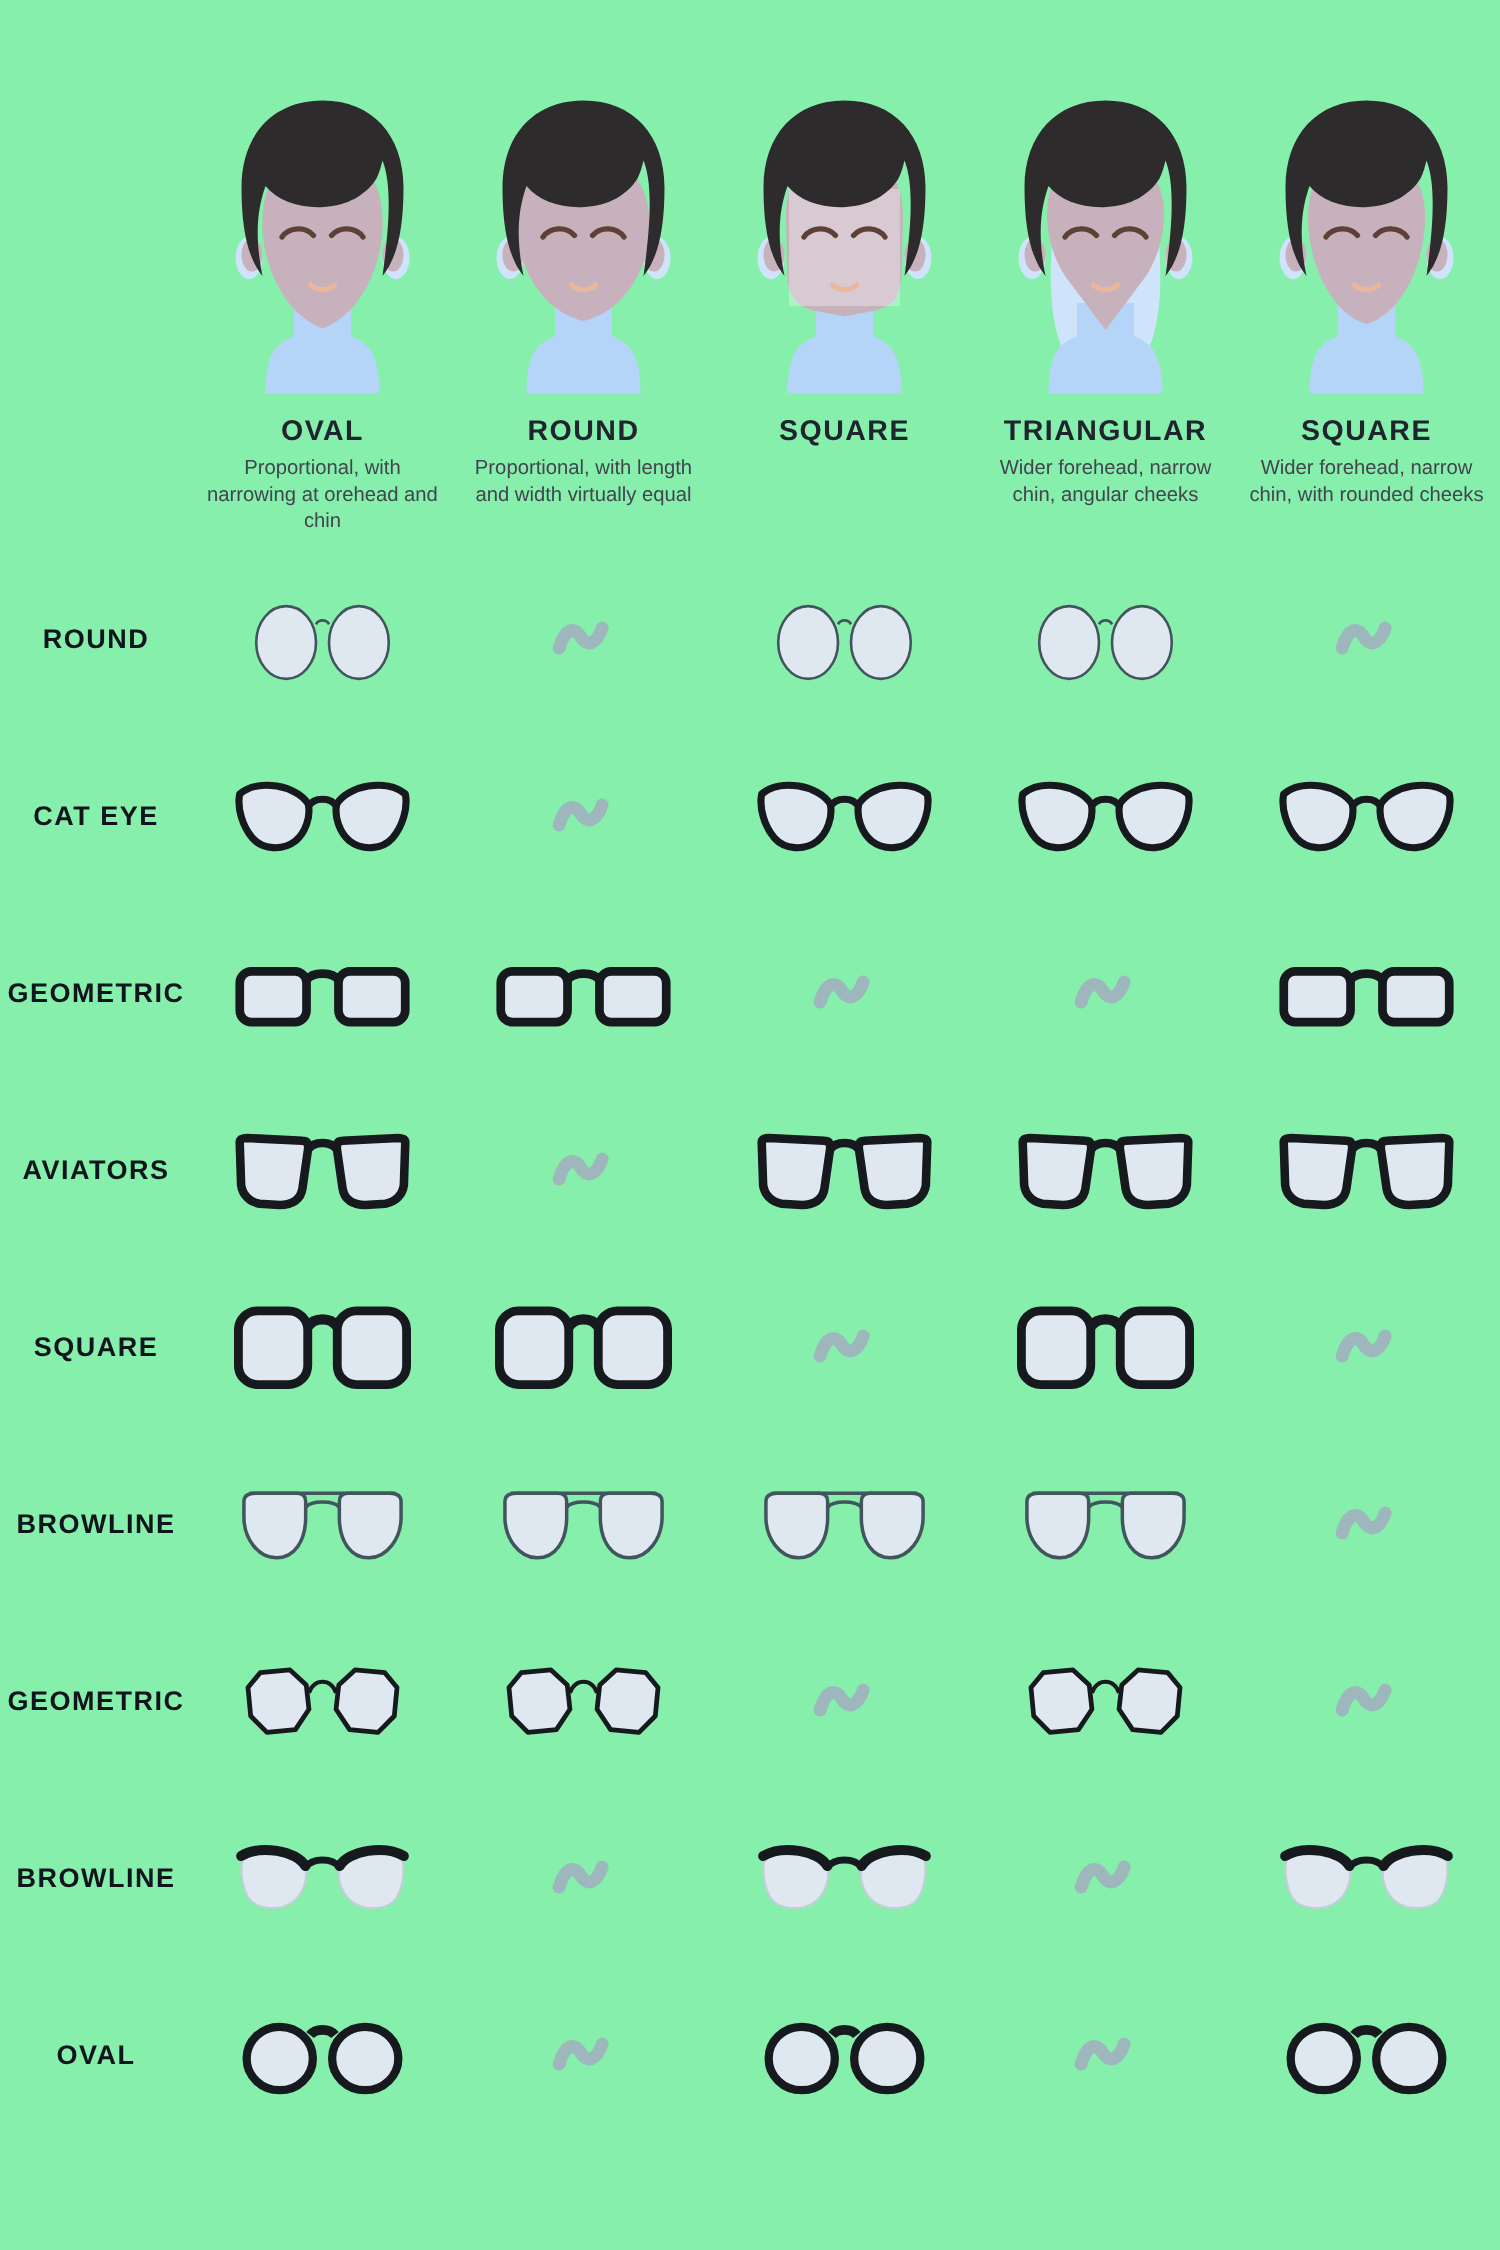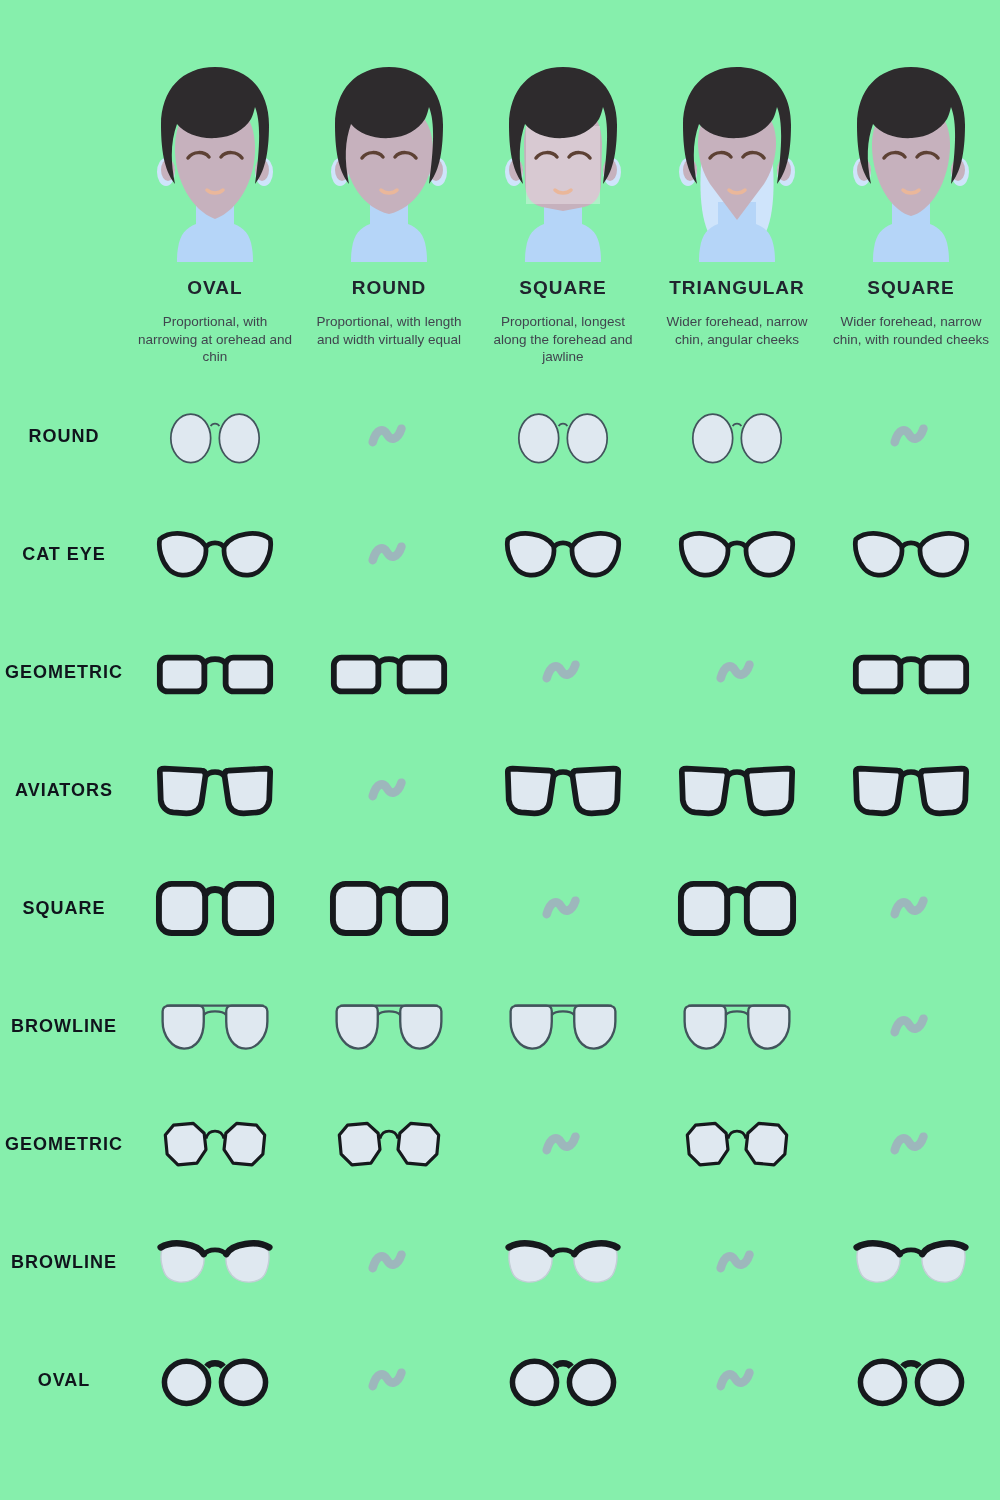--- a/index.html
+++ b/index.html
@@ -2,21 +2,21 @@
 <html><head>
 <meta charset="utf-8">
 <style>
   html,body{margin:0;padding:0;background:#e8eef9;}
   .page{position:relative;width:1000px;height:1500px;background:#86efac;overflow:hidden;
         font-family:"Liberation Sans",sans-serif;}
   .faces-row{display:grid;grid-template-columns:128px repeat(5,174px);padding-top:62px;}
   .face-col{display:flex;flex-direction:column;align-items:center;text-align:center;}
   .face-svg{width:150px;height:205px;display:block;}
   .face-title{margin-top:10px;font-size:19px;font-weight:700;letter-spacing:1px;color:#20242e;}
-  .face-desc{margin-top:14px;font-size:13.5px;line-height:1.3;color:#40454e;max-width:160px;font-weight:500;}
+  .face-desc{margin-top:4px;font-size:13.5px;line-height:1.3;color:#40454e;max-width:160px;font-weight:500;}
   .matrix{margin-top:12px;}
   .matrix-row{display:grid;grid-template-columns:128px repeat(5,174px);align-items:center;height:118px;}
   .row-label{font-size:18px;font-weight:700;letter-spacing:1px;color:#10141c;text-align:center;}
   .cell{display:flex;justify-content:center;align-items:center;height:100%;}
   .cell svg{display:block;}
 </style>
 </head>
 <body>
 
 <div class="page">
@@ -72,21 +72,20 @@
           <path d="M75,40 C102,40 114,57 114,82 L113,120 C113,135 107,142 96,145 L75,149 L54,145 C43,142 37,135 37,120 L36,82 C36,57 48,40 75,40 Z" fill="#c6b1bd"></path>
           <rect x="38" y="64" width="74" height="78" fill="rgba(250,245,248,0.35)"></rect>
           <path d="M75,5 C42,5 21,28 21,63 C21,93 26,111 35,122 C30,97 31,79 37,62 C45,72 60,77 76,76 C92,75 104,68 111,57 C113,53 114,49 115,45 C121,60 120,86 115,122 C124,111 129,93 129,63 C129,28 108,5 75,5 Z" fill="#2e2b2d"></path>
           <g fill="none" stroke="#5d4134" stroke-width="3.5" stroke-linecap="round">
           <path d="M48,96 C53,89 64,89 69,95"></path>
           <path d="M81,95 C86,89 97,89 102,96"></path>
         </g>
           <path d="M67,128 C71,132 79,132 83,128" fill="none" stroke="#eab79a" stroke-width="3.5" stroke-linecap="round"></path>
         </svg>
       <div class="face-title">SQUARE</div>
-      <div class="face-desc">Proportional, longest along the forehead and jawline</div>
     </div>
 
     <div class="face-col">
       <svg class="face-svg" viewBox="0 0 150 205">
           <ellipse cx="26" cy="110" rx="9" ry="14" fill="#cfe4fb"></ellipse>
           <ellipse cx="124" cy="110" rx="9" ry="14" fill="#cfe4fb"></ellipse>
           <ellipse cx="28" cy="108" rx="7" ry="11" fill="#c6b1bd"></ellipse>
           <ellipse cx="122" cy="108" rx="7" ry="11" fill="#c6b1bd"></ellipse>
           <path d="M40,92 L110,92 C113,122 112,152 104,170 L46,170 C38,152 37,122 40,92 Z" fill="#cfe4fb"></path>
           <path d="M56,140 L94,140 L94,162 C104,166 110,172 112,186 C113,192 113,196 113,200 L37,200 C37,196 37,192 38,186 C40,172 46,166 56,162 Z" fill="#b5d5f8"></path>

